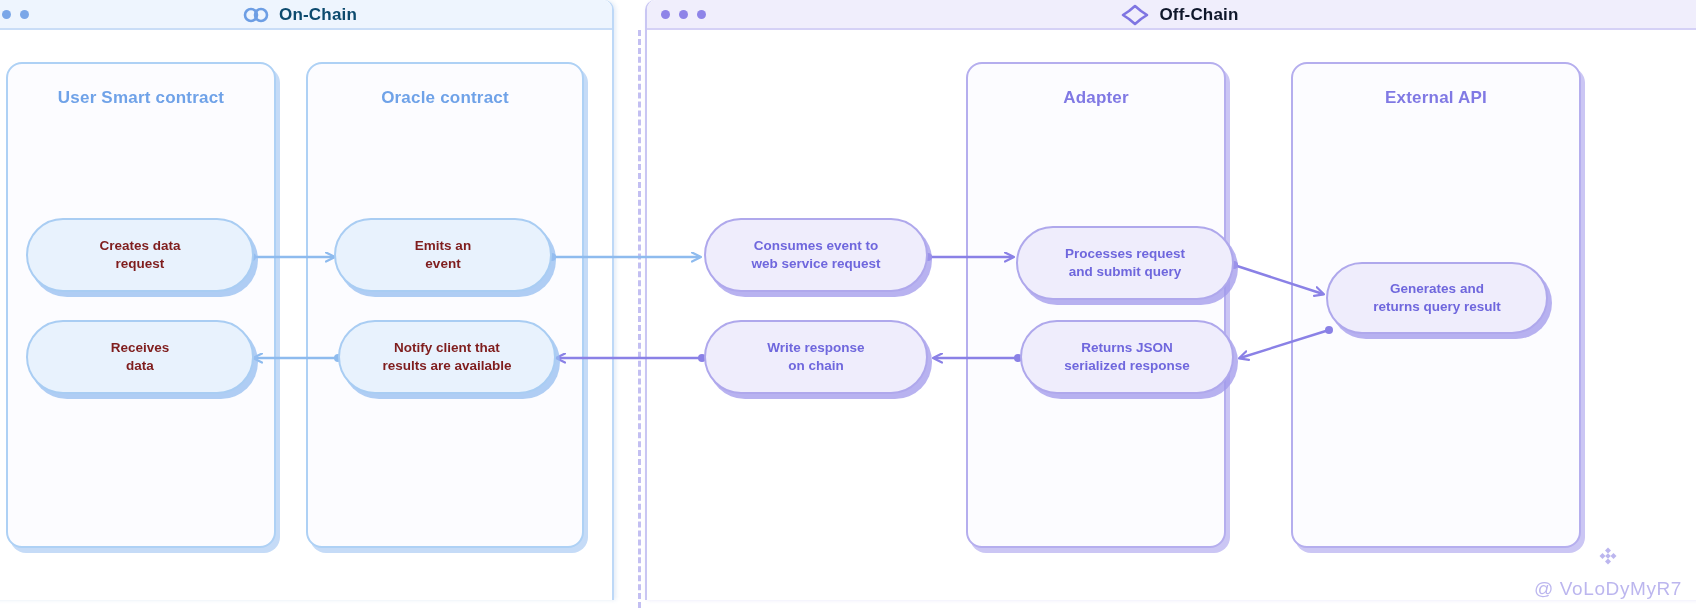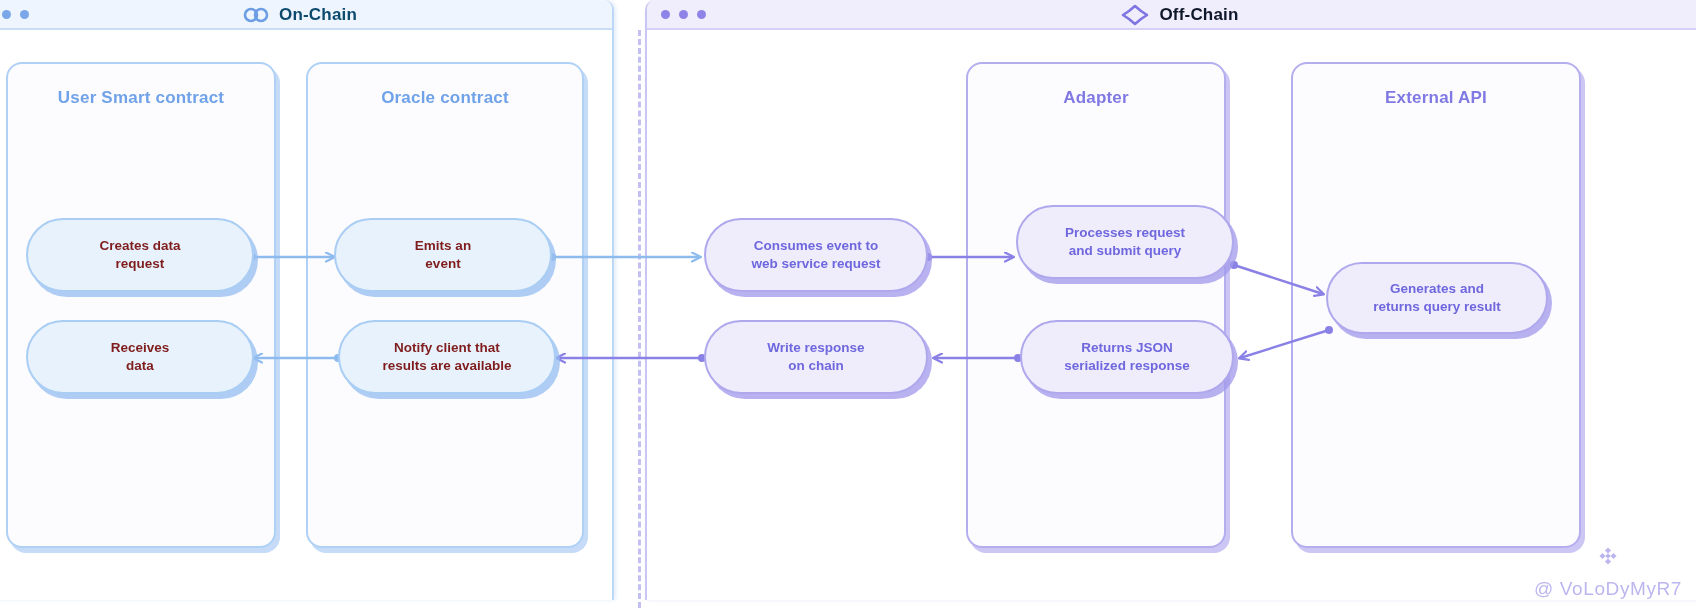--- a/index.html
+++ b/index.html
@@ -319,21 +319,21 @@
     <span>Notify client that<br>results are available</span>
   </div>
 
   <div class="pill pill-purple" style="left:704px; top:218px; width:224px; height:74px;">
     <span>Consumes event to<br>web service request</span>
   </div>
   <div class="pill pill-purple" style="left:704px; top:320px; width:224px; height:74px;">
     <span>Write response<br>on chain</span>
   </div>
 
-  <div class="pill pill-purple" style="left:1016px; top:205px; width:218px; height:74px;">
+  <div class="pill pill-purple" style="left:1016px; top:226px; width:218px; height:74px;">
     <span>Processes request<br>and submit query</span>
   </div>
   <div class="pill pill-purple" style="left:1020px; top:320px; width:214px; height:74px;">
     <span>Returns JSON<br>serialized response</span>
   </div>
 
   <div class="pill pill-purple" style="left:1326px; top:262px; width:222px; height:72px;">
     <span>Generates and<br>returns query result</span>
   </div>
 

